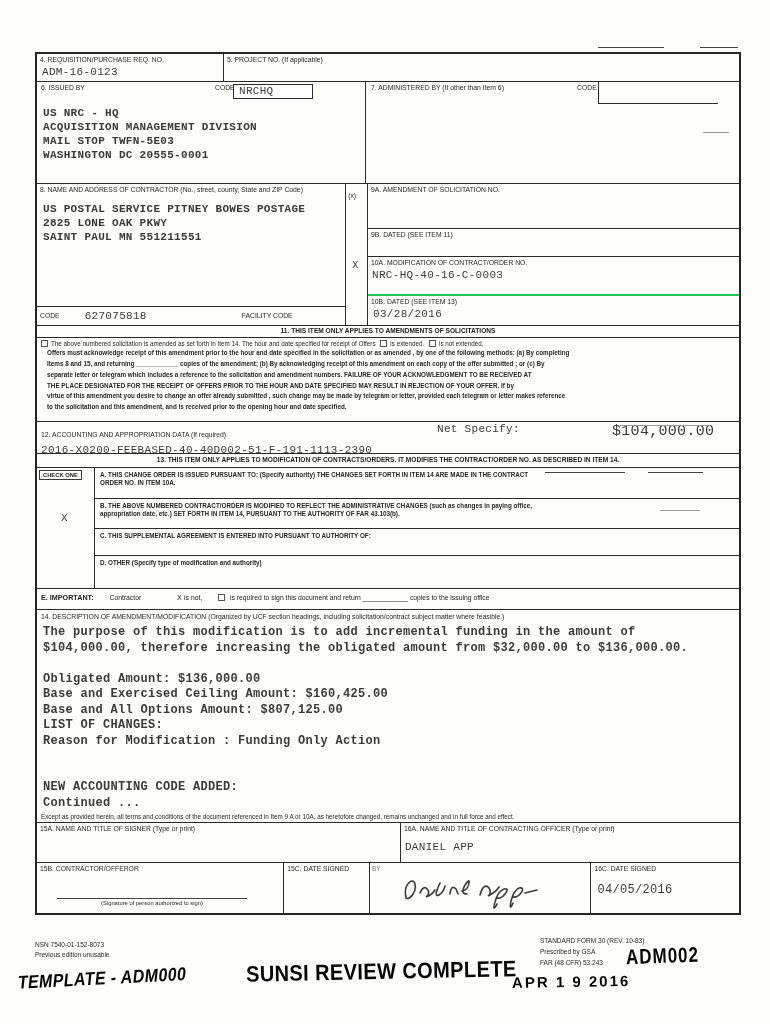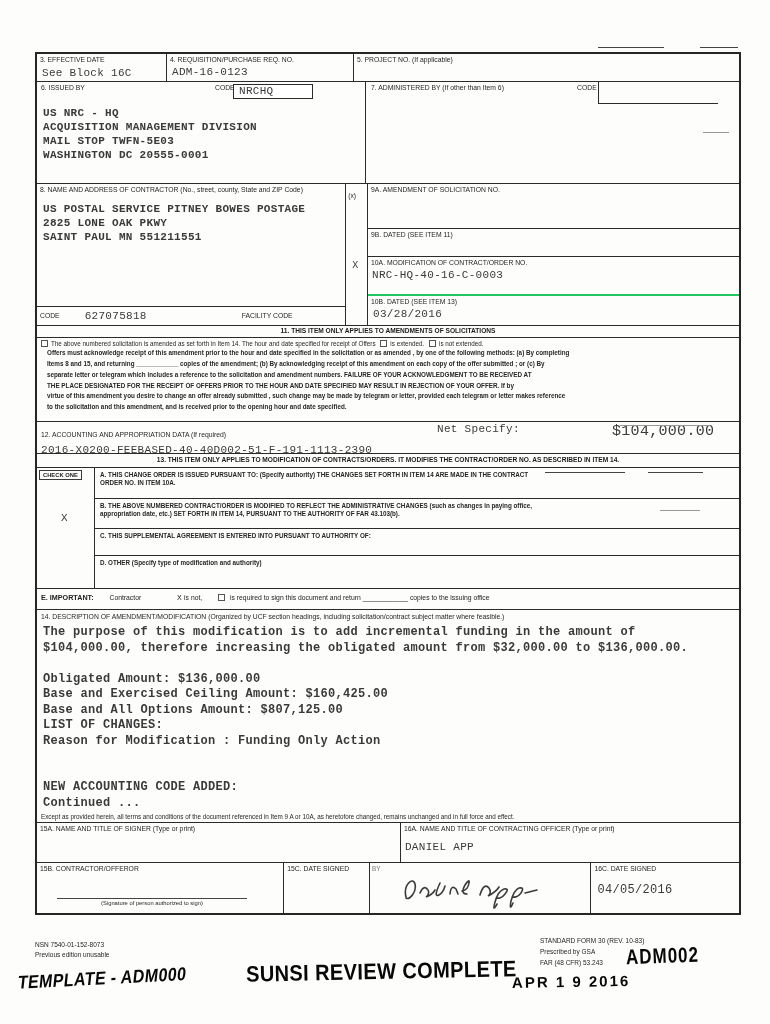--- a/index.html
+++ b/index.html
@@ -51,24 +51,20 @@
 </style>
 </head>
 <body>
 
 <div class="page">
 
   <div class="form">
 
 
     <div class="row" style="height:28px">
-      <div class="cell" style="width:130px; border-right-width:1.5px">
-        <div class="lbl">3. EFFECTIVE DATE</div>
-        <div class="mono" style="font-size:11px; padding:1px 5px">See Block 16C</div>
-      </div>
       <div class="cell" style="width:187px">
         <div class="lbl">4. REQUISITION/PURCHASE REQ. NO.</div>
         <div class="mono" style="font-size:11px; padding:0 5px">ADM-16-0123</div>
       </div>
       <div class="cell last" style="width:194px">
         <div class="lbl">5. PROJECT NO. (If applicable)</div>
       </div>
     </div>
 
     <div class="row" style="height:102px">

